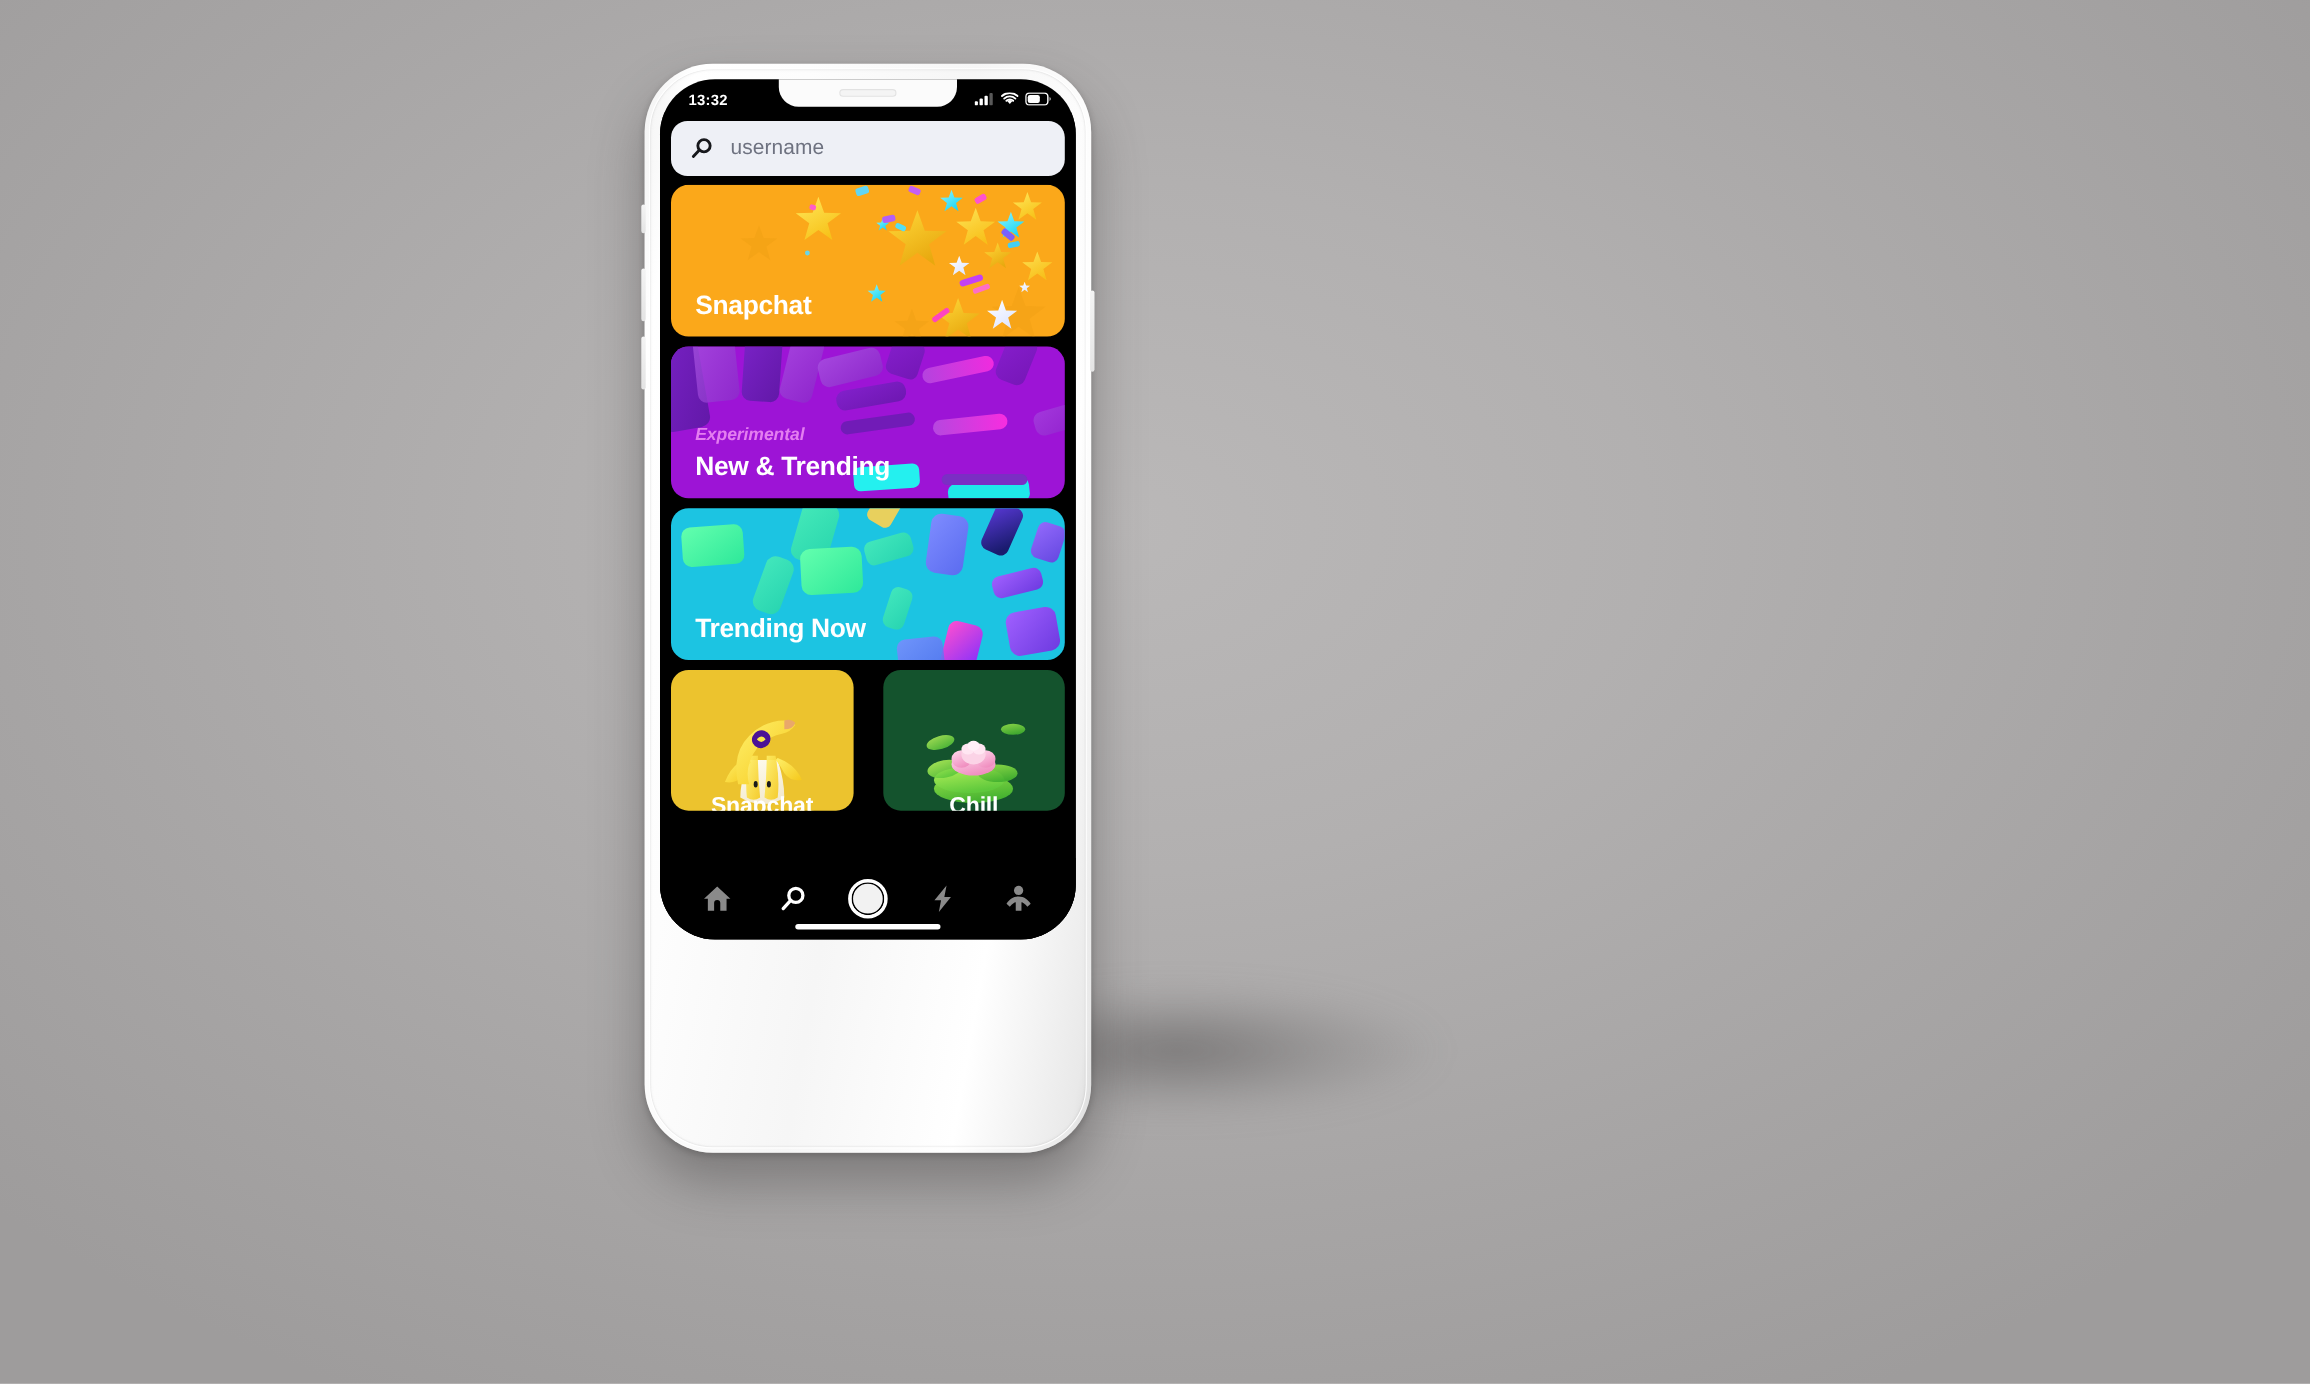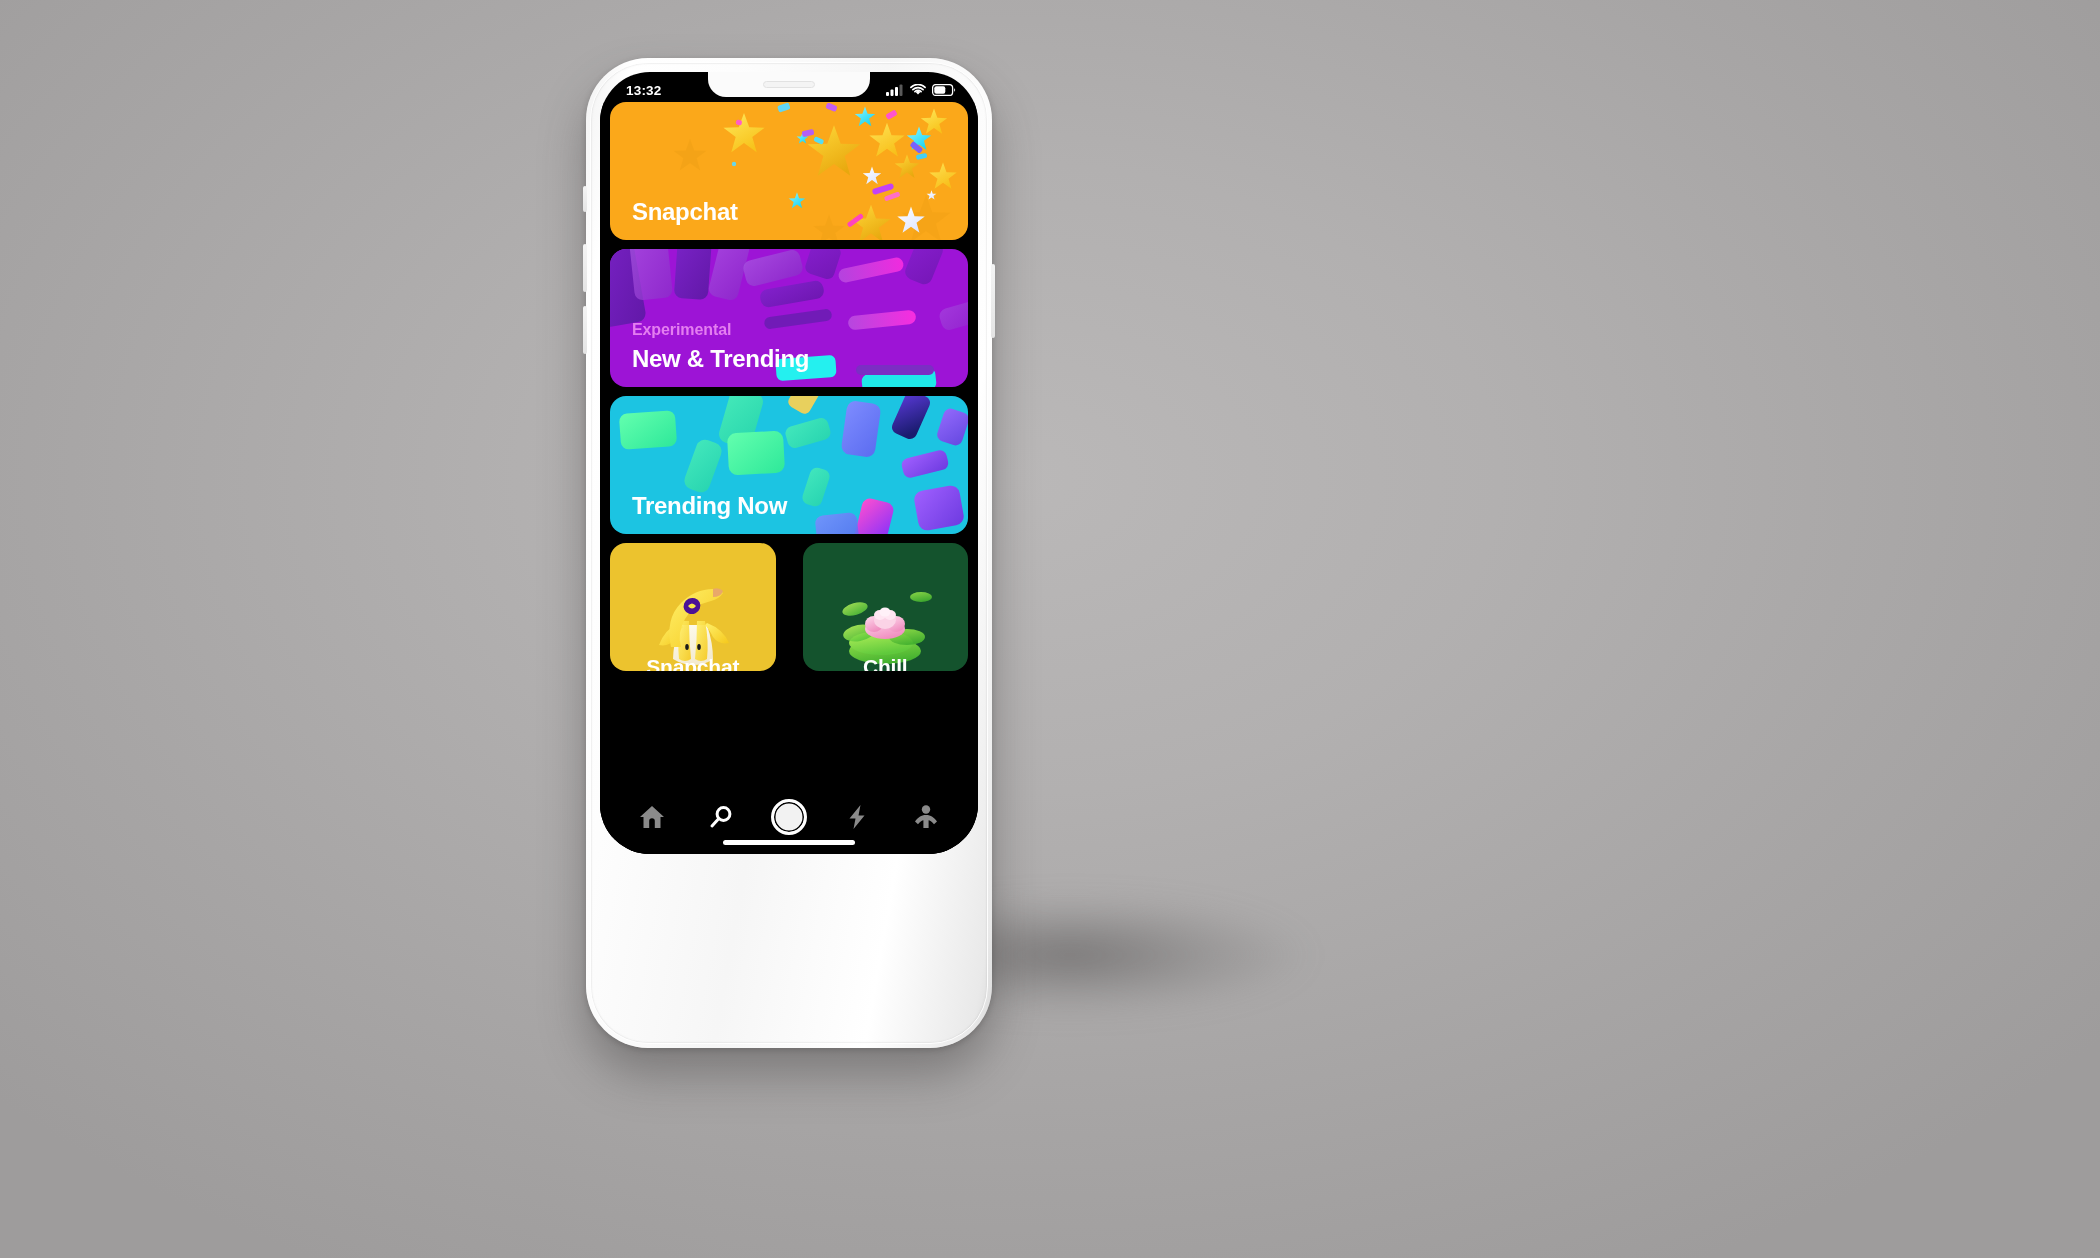--- a/index.html
+++ b/index.html
@@ -83,21 +83,21 @@
     position:relative; border-radius:16px; overflow:hidden; flex:0 0 auto;
     display:flex; align-items:flex-end;
   }
   .card-big{ height:138px; }
   .card-label{
     position:relative; z-index:5; color:#fff; font-weight:700;
     font-size:24px; letter-spacing:-.3px; padding:0 0 16px 22px; line-height:1.05;
   }
   .card-kicker{
     position:absolute; z-index:5; left:22px; bottom:48px;
-    font-weight:700; font-size:16px; letter-spacing:-.1px;
+    font-weight:700; font-size:16px; letter-spacing:-.1px;font-style:italic;
   }
   .deco{ position:absolute; pointer-events:none; }
 
   
   #card-spotlight{ background:#fba81a; }
 
   
   #card-trending{ background:#9d14d6; }
 
   
@@ -172,20 +172,27 @@
         <svg width="24" height="12" viewBox="0 0 24 12">
           <rect x="0.6" y="0.6" width="20" height="10.8" rx="3.2" fill="none" stroke="#fff" stroke-width="1.3"></rect>
           <rect x="2.3" y="2.3" width="11" height="7.4" rx="2" fill="#fff"></rect>
           <path d="M22.2 4.2 a2.2 2.2 0 0 1 0 3.6 Z" fill="#fff"></path>
         </svg>
       </div>
     </div>
 
     <div id="app">
 
+      <div id="search-bar">
+        <svg width="24" height="24" viewBox="0 0 24 24">
+          <circle cx="14" cy="9.5" r="5.6" fill="none" stroke="#17181c" stroke-width="2.6"></circle>
+          <line x1="9.6" y1="13.6" x2="4.3" y2="19.3" stroke="#17181c" stroke-width="2.6" stroke-linecap="round"></line>
+        </svg>
+        <span id="search-input-text">username</span>
+      </div>
 
       <div id="card-list">
 
         <div class="card card-big" id="card-spotlight">
           <svg class="deco" style="left:0;top:0;width:100%;height:100%" viewBox="0 0 358 138" preserveAspectRatio="none">
             <defs>
               <linearGradient id="gStarA" x1="0" y1="0" x2="0.6" y2="1">
                 <stop offset="0" stop-color="#ffe95c"></stop>
                   <stop offset="1" stop-color="#f7c21a"></stop>
               </linearGradient>

